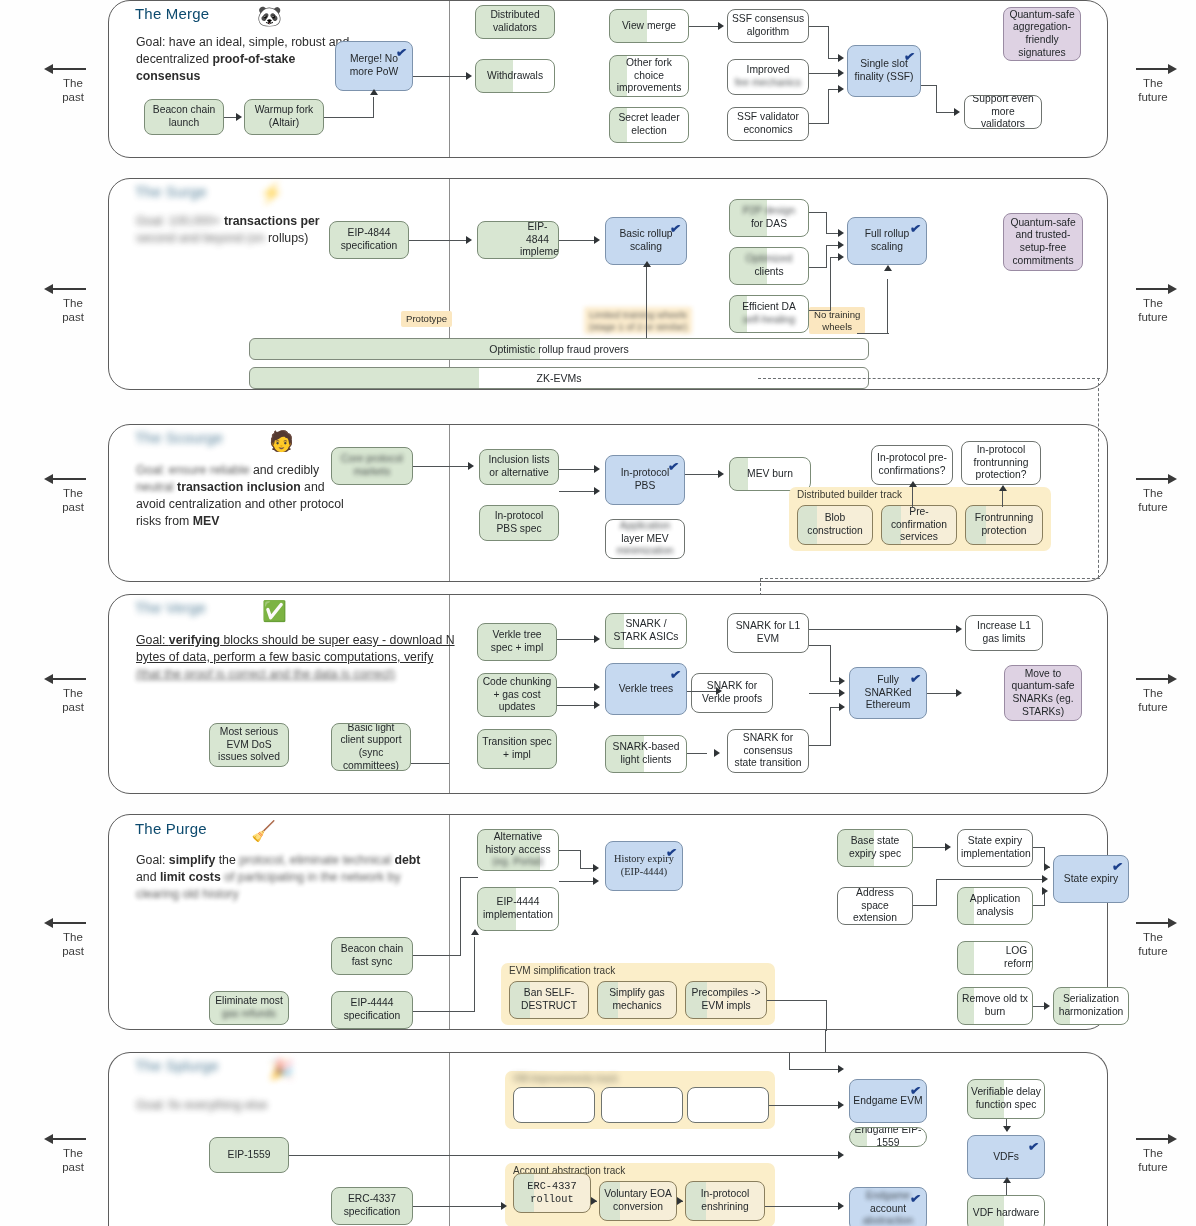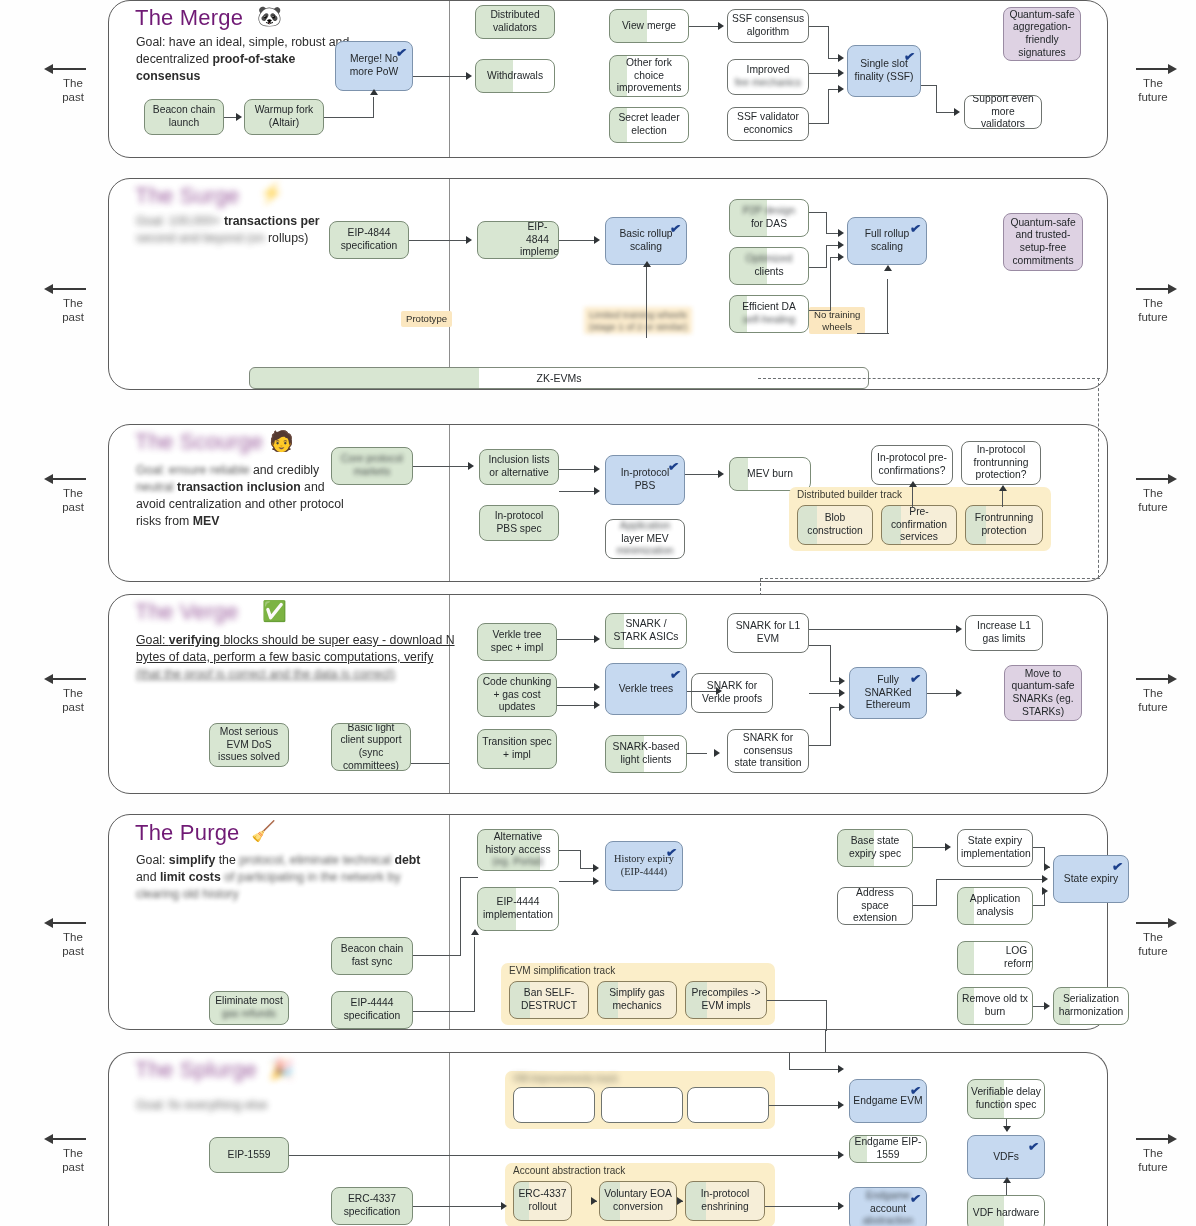--- a/index.html
+++ b/index.html
@@ -26,23 +26,23 @@
   }
   .divider {
     position: absolute;
     top: 0; bottom: 0;
     width: 0;
     border-left: 1.4px solid #8d8d8d;
   }
   
   .sec-title {
     position: absolute;
-    font-size: 22px;
+    font-size: 15px;
     font-weight: 400;
-    color: #701a75;
+    color: #0c4a6e;
     letter-spacing: .2px;
     white-space: nowrap;
   }
   .sec-emoji {
     position: absolute;
     font-size: 20px;
     line-height: 1;
   }
   .sec-goal {
     position: absolute;
@@ -287,20 +287,23 @@
         <span class="check">✔</span>
       </div>
     <div class="node n-purple" style="left:855px;top:34px;width:80px;height:58px;">
         <span class="lbl">Quantum-safe and trusted-setup-free commitments</span>
       </div>
 
     <div class="flag" style="left:292px;top:132px;">Prototype</div>
     <div class="flag blur" style="left:475px;top:128px;text-align:center;">Limited training wheels<br>(stage 1 of 2 or similar)</div>
     <div class="flag" style="left:700px;top:128px;">No training<br>wheels</div>
 
+    <div class="bar" style="left:140px;top:159px;width:620px;height:22px;background:linear-gradient(to right,#d8e6d2 0%,#d8e6d2 47%,#ffffff 47%,#ffffff 100%);">
+      <span>Optimistic rollup fraud provers</span>
+    </div>
     <div class="bar" style="left:140px;top:188px;width:620px;height:22px;background:linear-gradient(to right,#d8e6d2 0%,#d8e6d2 37%,#ffffff 37%,#ffffff 100%);">
       <span>ZK-EVMs</span>
     </div>
 
     <div class="ln ln-h" style="left:300px;top:61px;width:58px;"></div>
     <div class="arw arw-r" style="left:357px;top:57px;"></div>
     <div class="ln ln-h" style="left:450px;top:61px;width:36px;"></div>
     <div class="arw arw-r" style="left:485px;top:57px;"></div>
     <div class="ln ln-v" style="left:537px;top:88px;height:71px;"></div>
     <div class="arw arw-u" style="left:534px;top:82px;"></div>
@@ -603,35 +606,35 @@
       </div>
     <div class="node n-white" style="left:492px;top:34px;width:82px;height:36px;">
         <span class="lbl"></span>
       </div>
     <div class="node n-white" style="left:578px;top:34px;width:82px;height:36px;">
         <span class="lbl"></span>
       </div>
 
     <div class="track" style="left:396px;top:110px;width:270px;height:64px;"></div>
     <div class="track-label" style="left:404px;top:112px;">Account abstraction track</div>
-    <div class="node n-tan-half" style="left:404px;top:128px;width:59px;height:40px;">
+    <div class="node n-tan-half" style="left:404px;top:120px;width:78px;height:40px;font-family:Liberation Mono, monospace;">
         <span class="lbl">ERC-4337 rollout</span>
       </div>
     <div class="node n-tan-half" style="left:490px;top:128px;width:78px;height:40px;">
         <span class="lbl">Voluntary EOA conversion</span>
       </div>
     <div class="node n-tan-half" style="left:576px;top:128px;width:80px;height:40px;">
         <span class="lbl">In-protocol enshrining</span>
       </div>
 
     <div class="node n-blue" style="left:740px;top:26px;width:78px;height:44px;">
         <span class="lbl">Endgame EVM</span>
         <span class="check">✔</span>
       </div>
-    <div class="node n-green-q" style="left:740px;top:82px;width:78px;height:28px;">
+    <div class="node n-green-q" style="left:740px;top:74px;width:78px;height:20px;border-radius:11px;">
         <span class="lbl">Endgame EIP-1559</span>
       </div>
     <div class="node n-blue" style="left:740px;top:134px;width:78px;height:44px;">
       <span class="lbl"><span class="blur">Endgame</span><br>account<br><span class="blur">abstraction</span></span>
       <span class="check">✔</span>
     </div>
 
     <div class="node n-green-half" style="left:858px;top:26px;width:78px;height:40px;">
         <span class="lbl">Verifiable delay function spec</span>
       </div>

